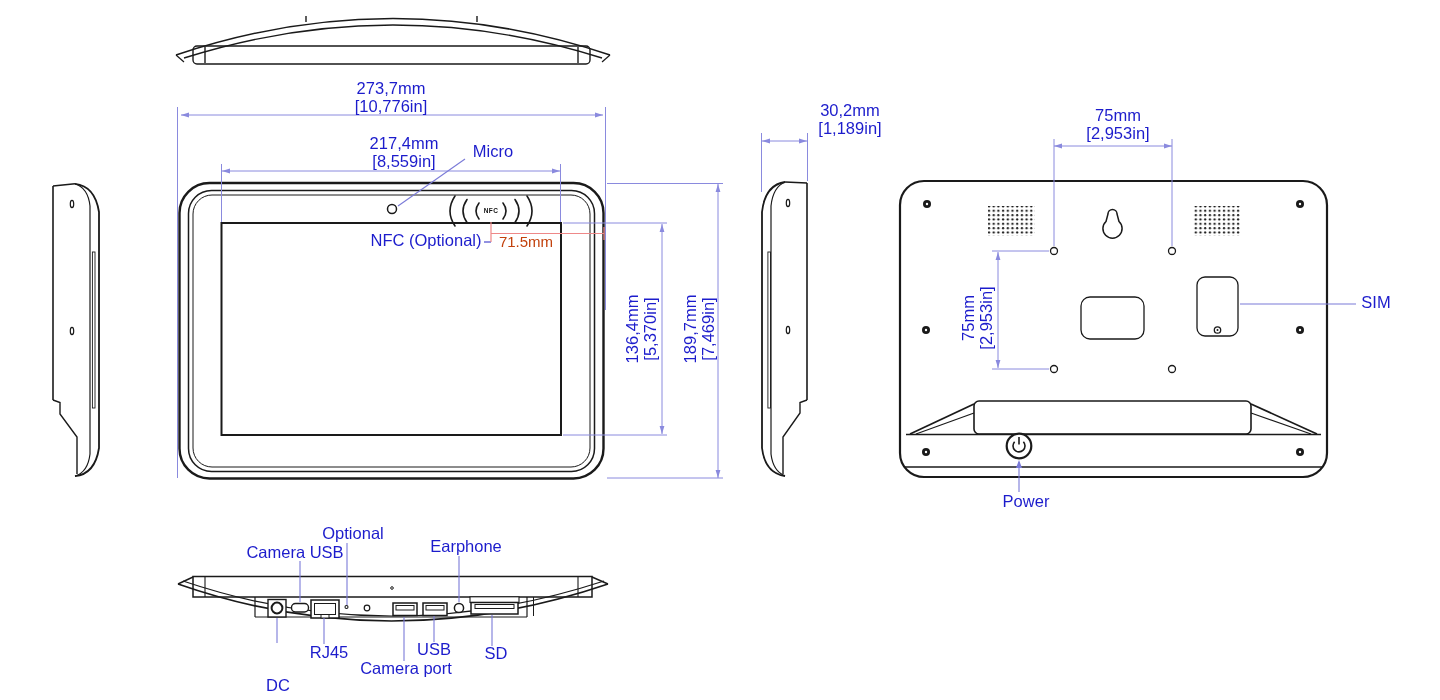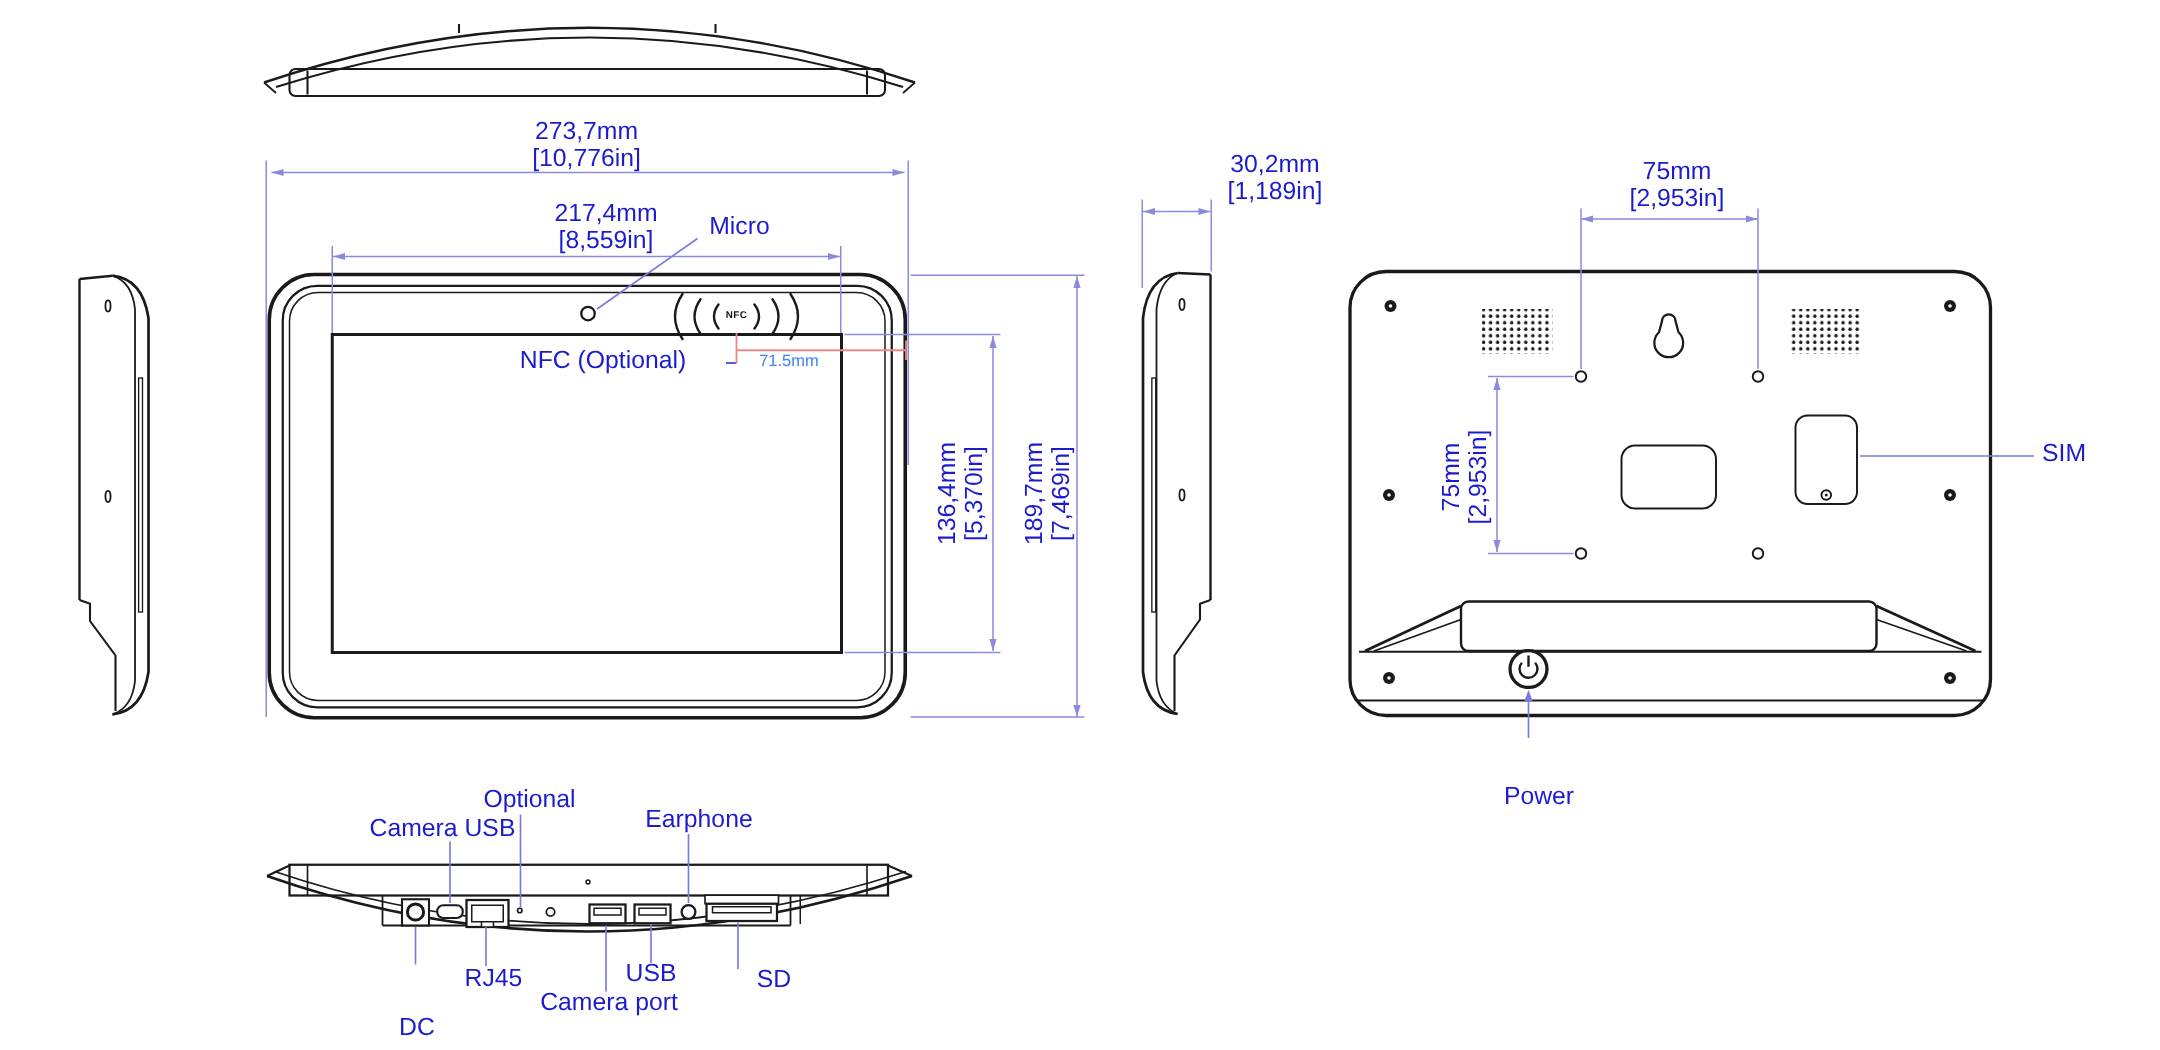--- a/index.html
+++ b/index.html
@@ -3,21 +3,21 @@
 <meta charset="utf-8">
 <style>
   html,body{margin:0;padding:0;background:#ffffff;}
   #canvas{position:relative;width:1404px;height:700px;background:#fff;overflow:hidden;
           font-family:"Liberation Sans",sans-serif;}
   #lineart{position:absolute;left:0;top:0;}
   .lbl{position:absolute;transform:translate(-50%,-50%);font-size:16.5px;color:#1c1ccc;
        white-space:nowrap;text-align:center;line-height:17.5px;}
   .lbl .ln{display:block;}
   .rot{transform:translate(-50%,-50%) rotate(-90deg);}
-  .red{font-size:11px;color:#3b82f6;}
+  .red{font-size:15px;color:#c2410c;}
   .tiny{font-size:6.5px;color:#111;letter-spacing:.3px;font-weight:bold;}
 </style>
 </head>
 <body>
 
 <div id="canvas">
 
 <svg id="lineart" width="1440" height="700" viewBox="0 0 1440 700">
   <defs>
     <pattern id="dots" width="4.7" height="4.35" patternUnits="userSpaceOnUse">
@@ -265,26 +265,26 @@
   <span class="ln">75mm</span>
   <span class="ln">[2,953in]</span>
 </div>
 <div class="lbl rot" style="left:977px;top:318px">
   <span class="ln">75mm</span>
   <span class="ln">[2,953in]</span>
 </div>
 <div class="lbl red" style="left:526px;top:242px">71.5mm</div>
 
 <div class="lbl" style="left:493px;top:152px">Micro</div>
-<div class="lbl" style="left:402px;top:241px">NFC (Optional)</div>
+<div class="lbl" style="left:426px;top:241px">NFC (Optional)</div>
 <div class="lbl tiny" style="left:491px;top:211px">NFC</div>
 <div class="lbl" style="left:1376px;top:303px">SIM</div>
-<div class="lbl" style="left:1026px;top:532px">Power</div>
+<div class="lbl" style="left:1026px;top:502px">Power</div>
 <div class="lbl" style="left:353px;top:534px">Optional</div>
 <div class="lbl" style="left:295px;top:553px">Camera USB</div>
 <div class="lbl" style="left:466px;top:547px">Earphone</div>
 <div class="lbl" style="left:278px;top:686px">DC</div>
 <div class="lbl" style="left:329px;top:653px">RJ45</div>
 <div class="lbl" style="left:406px;top:669px">Camera port</div>
 <div class="lbl" style="left:434px;top:650px">USB</div>
-<div class="lbl" style="left:516px;top:654px">SD</div>
+<div class="lbl" style="left:496px;top:654px">SD</div>
 
 </div>
 
 </body></html>

